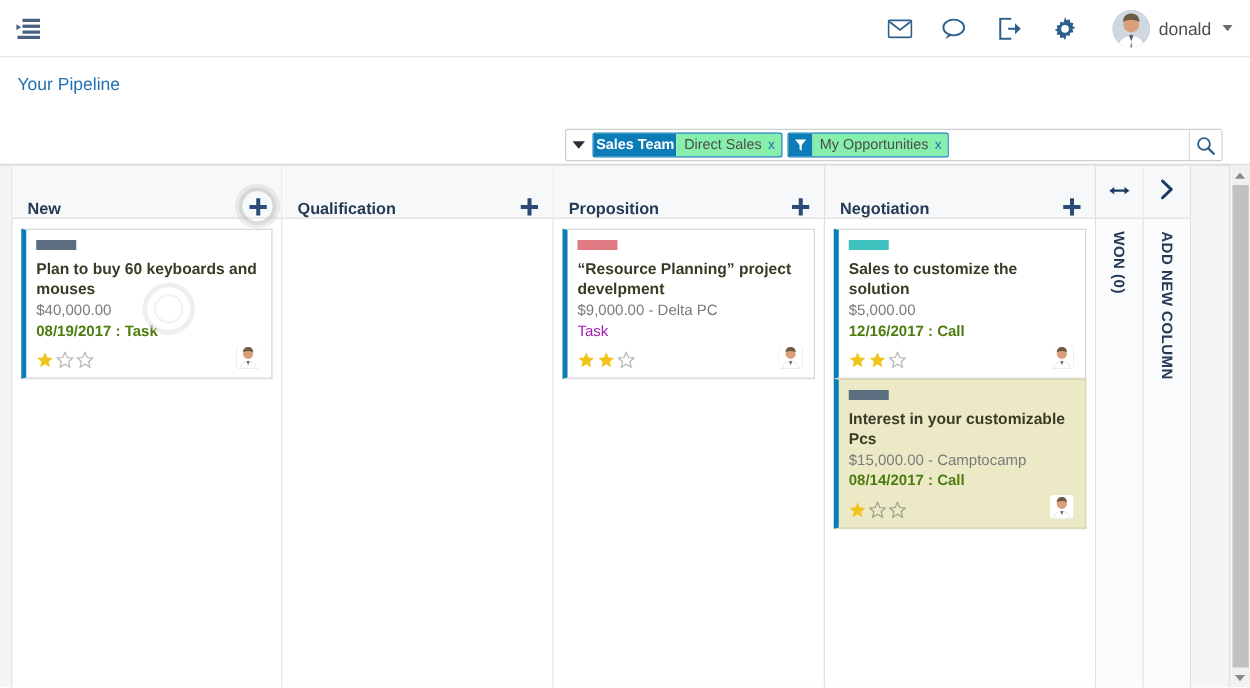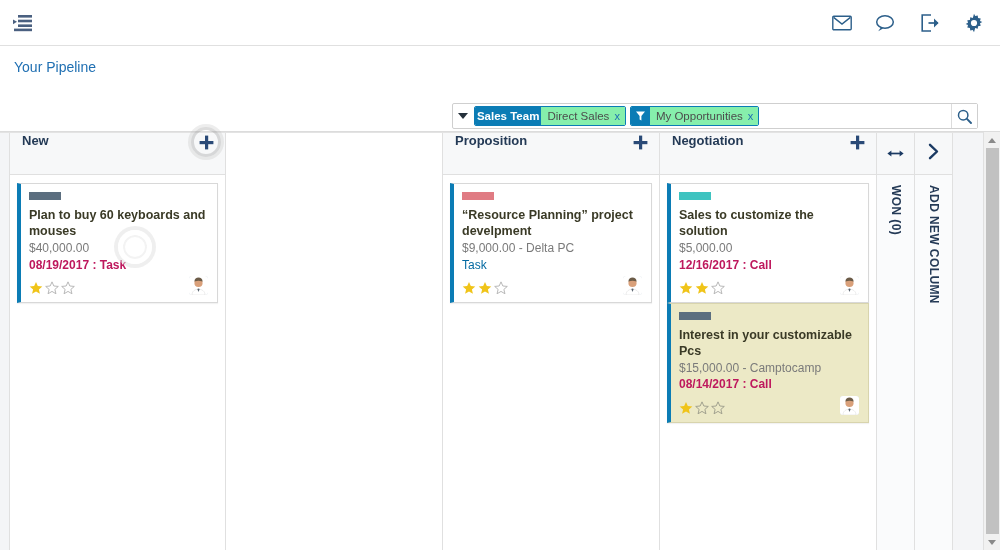--- a/index.html
+++ b/index.html
@@ -109,21 +109,21 @@
     background: #f4f5f7; display:flex; align-items:stretch;
     border-top:1px solid #e3e3e3;
   }
   .k-col {
     width: 217px; flex:none; background:#fff; border-right:1px solid #e0e0e0;
     display:flex; flex-direction:column;
   }
   .k-col:first-child { border-left:1px solid #e0e0e0; margin-left:9px; }
   .k-head {
     height: 42px; flex:none; background:#f7f8f9; border-bottom:1px solid #e0e0e0;
-    display:flex; align-items:flex-start; justify-content:space-between; padding: 0 10px 0 12px;
+    display:flex; align-items:flex-end; justify-content:space-between; padding: 0 10px 0 12px;
   }
   .k-title { font-size: 13px; font-weight:bold; color:#243a56; }
   .k-plus { cursor:pointer; display:flex; align-items:center; justify-content:center; position:relative;
             width:18px; height:18px;}
   .k-plus .ripple {
     position:absolute; left:50%; top:50%; transform:translate(-50%,-50%);
     width: 30px; height: 30px; border-radius:50%;
     border: 3px solid rgba(150,150,150,0.33);
     box-shadow: 0 0 0 3px rgba(190,190,190,0.28);
     pointer-events:none;
@@ -154,22 +154,22 @@
     padding: 8px 9px 7px 8px; 
     box-shadow: 0 1px 1px rgba(0,0,0,0.05);
     cursor:pointer;
   }
   .card.highlight { background:#ece9c6; border-color:#d8d4ad; border-left-color:#0b7cb5; }
   .card-tag { width: 32px; height: 8px; margin-bottom: 7px; background:#5b6e7f; }
   .card-title {
     font-size: 12.5px; font-weight:bold; color:#3a3a26; line-height:1.28; margin-bottom: 2px;
   }
   .card-amount { font-size: 12px; color:#7a7a7a; line-height:1.3; }
-  .card-sub { font-size: 12px; color:#0369a1; line-height:1.35; }
-  .card-date { font-size: 12px; font-weight:bold; color:#be185d; line-height:1.35; }
+  .card-sub { font-size: 12px; color:#a21caf; line-height:1.35; }
+  .card-date { font-size: 12px; font-weight:bold; color:#4d7c0f; line-height:1.35; }
   .card-foot { display:flex; align-items:flex-end; justify-content:space-between; margin-top: 3px; }
   .stars { display:flex; gap:2px; }
   .star { width:14px; height:14px; display:block; }
   .card-avatar {
     width: 19px; height: 19px; border-radius:3px; overflow:hidden; background:#cfd8e0; flex:none;
   }
   .ripple-card {
     position:absolute; left: 97px; top: 46px; width: 34px; height: 34px; border-radius:50%;
     border: 5px solid rgba(255,255,255,0.82);
     box-shadow: 0 0 0 4px rgba(225,225,225,0.55), inset 0 0 0 2px rgba(235,235,235,0.6);
@@ -228,20 +228,34 @@
         </svg>
       </div>
 
       <div class="tb-icon">
         <svg width="20" height="20" viewBox="0 0 20 20">
           <path fill="#2c5f8a" d="M10 0.8l1.2 2.3 2.5-.7.4 2.6 2.6.4-.7 2.5 2.3 1.2-2.3 1.2.7 2.5-2.6.4-.4 2.6-2.5-.7L10 19.2l-1.2-2.3-2.5.7-.4-2.6-2.6-.4.7-2.5L1.7 11l2.3-1.2-.7-2.5 2.6-.4.4-2.6 2.5.7z"></path>
           <circle cx="10" cy="10" r="3.1" fill="#ffffff"></circle>
         </svg>
       </div>
 
+      <div class="user-block">
+        <div class="avatar-top">
+          <svg width="30" height="30" viewBox="0 0 30 30">
+            <rect width="30" height="30" fill="#cfd8e0"></rect>
+            <circle cx="15" cy="11.5" r="6.4" fill="#d9a07a"></circle>
+            <path d="M8.4 9.4c0-4.4 3-6.6 6.6-6.6s6.6 2.2 6.6 6.6c0 0-2.6-1.5-6.6-1.5s-6.6 1.5-6.6 1.5z" fill="#6b5b47"></path>
+            <path d="M5 30c0-6 4.5-9.2 10-9.2S25 24 25 30z" fill="#ffffff"></path>
+            <path d="M13.2 20.6 L15 25 L16.8 20.6 L15 19.6 Z" fill="#5a6570"></path>
+            <path d="M15 25 L14.4 30 L15.6 30 Z" fill="#3e4a55"></path>
+          </svg>
+        </div>
+        <span class="user-name">donald</span>
+        <span class="caret-down"></span>
+      </div>
     </div>
   </div>
 
   <div class="controlpanel">
 
     <div class="breadcrumb">Your Pipeline</div>
 
     <div class="searchbar">
       <div class="sb-dropdown">
         <span class="tri"></span>
@@ -335,20 +349,29 @@
               </svg>
             </span>
           </div>
           <span class="ripple-card"></span>
         </div>
 
       </div>
     </div>
 
     <div class="k-col">
+      <div class="k-head">
+        <span class="k-title">Qualification</span>
+        <span class="k-plus">
+          <svg width="15" height="15" viewBox="0 0 15 15">
+            <rect x="6" y="0.6" width="3.2" height="13.8" fill="#2a4a77"></rect>
+            <rect x="0.6" y="6" width="13.8" height="3.2" fill="#2a4a77"></rect>
+          </svg>
+        </span>
+      </div>
       <div class="k-body"></div>
     </div>
 
     <div class="k-col">
       <div class="k-head">
         <span class="k-title">Proposition</span>
         <span class="k-plus">
           <svg width="15" height="15" viewBox="0 0 15 15">
             <rect x="6" y="0.6" width="3.2" height="13.8" fill="#2a4a77"></rect>
             <rect x="0.6" y="6" width="13.8" height="3.2" fill="#2a4a77"></rect>

